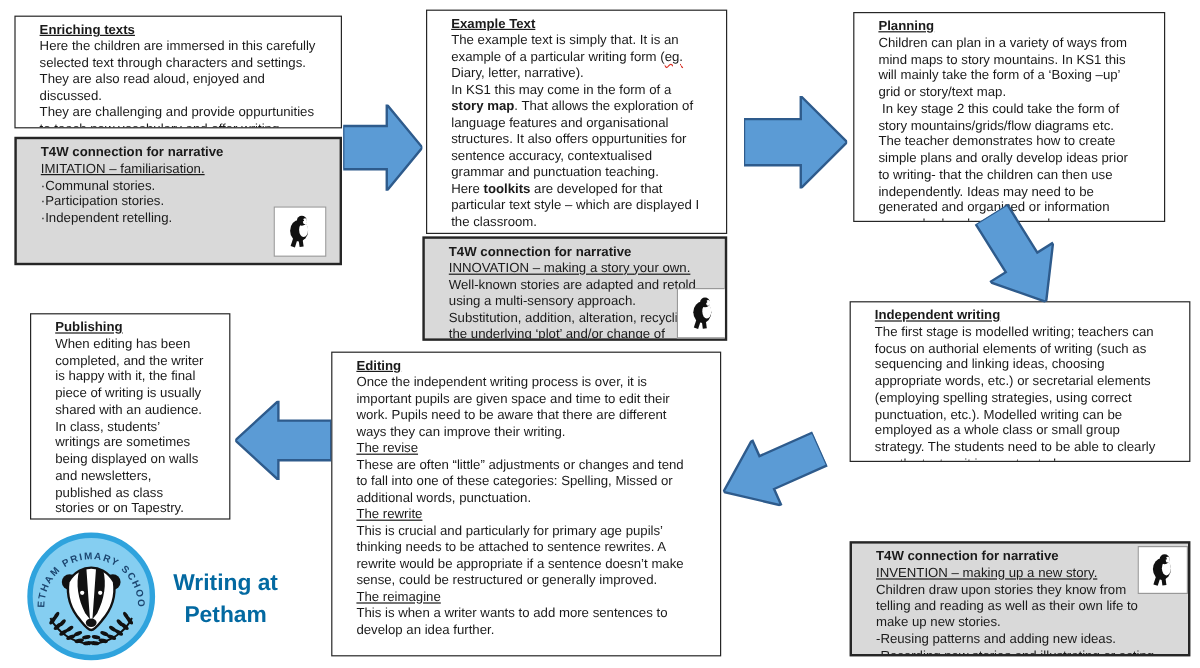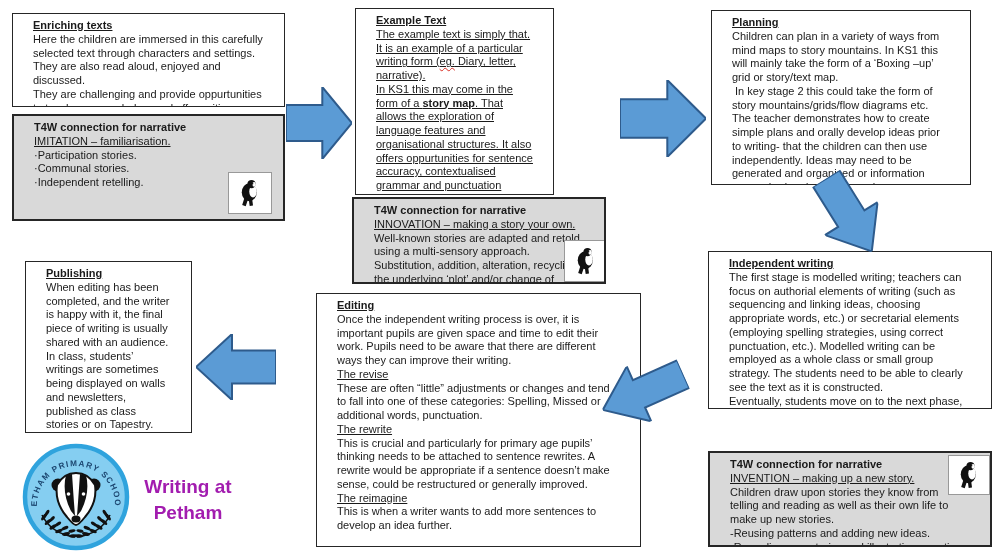--- a/index.html
+++ b/index.html
@@ -12,64 +12,64 @@
   .t4w-head{font-weight:bold;}
   .t4w-sub{text-decoration:underline;}
   .sec-h{text-decoration:underline;}
   .prewrap{white-space:pre-line;}
   .keepspace{white-space:pre-wrap;}
   .misspell{text-decoration:underline wavy var(--misspell-underline,#D93025);text-decoration-thickness:1px;text-underline-offset:2px;}
   b{font-weight:bold;}
 
   #box-enriching{left:12px;top:13px;width:273px;height:94px;}
   #box-imitation{left:12px;top:114px;width:273px;height:107px;}
-  #box-example{left:355px;top:8px;width:199px;height:187px;text-decoration:underline;}
+  #box-example{left:355px;top:8px;width:251px;height:187px;}
   #box-innovation{left:352px;top:197px;width:254px;height:87px;}
   #box-planning{left:711px;top:10px;width:260px;height:175px;}
-  #box-independent{left:708px;top:251px;width:284px;height:158px;}
+  #box-independent{left:708px;top:251px;width:284px;height:134px;}
   #box-invention{left:708px;top:451px;width:284px;height:96px;}
-  #box-editing{left:276px;top:293px;width:325px;height:254px;margin-left:40px;}
+  #box-editing{left:276px;top:293px;width:325px;height:254px;}
   #box-publishing{left:25px;top:261px;width:167px;height:172px;}
 
   .arrow{position:absolute;}
   .arrow svg{display:block;width:100%;height:100%;}
   #arrow-1{left:286px;top:87px;width:66px;height:72px;}
   #arrow-2{left:620px;top:80px;width:86px;height:77px;}
   #arrow-3{left:806px;top:184px;width:86px;height:62px;transform:rotate(58deg);}
   #arrow-4{left:599px;top:362px;width:88px;height:60px;transform:rotate(156deg);}
   #arrow-5{left:196px;top:334px;width:80px;height:66px;transform:rotate(180deg);}
 
   .badger-tile{position:absolute;background:#fff;border:1px solid #999;display:flex;
                align-items:center;justify-content:center;}
   .badger-tile svg{width:30px;height:30px;}
   #tile-imitation{left:214px;top:56px;width:42px;height:40px;}
   #tile-innovation{left:210px;top:41px;width:42px;height:40px;}
   #tile-invention{left:238px;top:2px;width:40px;height:38px;}
 
   #logo{position:absolute;left:22px;top:443px;width:108px;height:108px;}
   #writing-title{position:absolute;left:131px;top:474px;width:114px;text-align:center;
-                 font-size:19px;font-weight:bold;line-height:1.35;color:#a21caf;}
+                 font-size:19px;font-weight:bold;line-height:1.35;color:#0369a1;}
 </style>
 </head>
 <body>
 
 <div class="page">
 
   <div class="box" id="box-enriching">
     <div class="bt">Enriching texts</div>
     <div class="prewrap">Here the children are immersed in this carefully selected text through characters and settings.
 They are also read aloud, enjoyed and discussed.
 They are challenging and provide oppurtunities to teach new vocabulary and offer writing stimuli.</div>
   </div>
 
   <div class="box gray" id="box-imitation">
     <div class="t4w-head">T4W connection for narrative</div>
     <div class="t4w-sub">IMITATION – familiarisation.</div>
+    <div>·Communal stories.</div>
     <div>·Participation stories.</div>
-    <div>·Communal stories.</div>
     <div>·Independent retelling.</div>
     <div class="badger-tile" id="tile-imitation">
       <svg viewBox="0 0 40 38">
         <ellipse cx="19" cy="18" rx="10" ry="12" fill="#111"></ellipse>
         <ellipse cx="24" cy="17" rx="5" ry="8" fill="#fff"></ellipse>
         <circle cx="22" cy="7" r="5.5" fill="#111"></circle>
         <ellipse cx="25.5" cy="7.5" rx="2.2" ry="3.2" fill="#fff"></ellipse>
         <circle cx="23.5" cy="6.5" r="1" fill="#111"></circle>
         <rect x="11" y="26" width="5" height="10" fill="#111" transform="rotate(18 13.5 31)"></rect>
         <rect x="19" y="28" width="4.5" height="8" fill="#111" transform="rotate(-8 21 32)"></rect>

